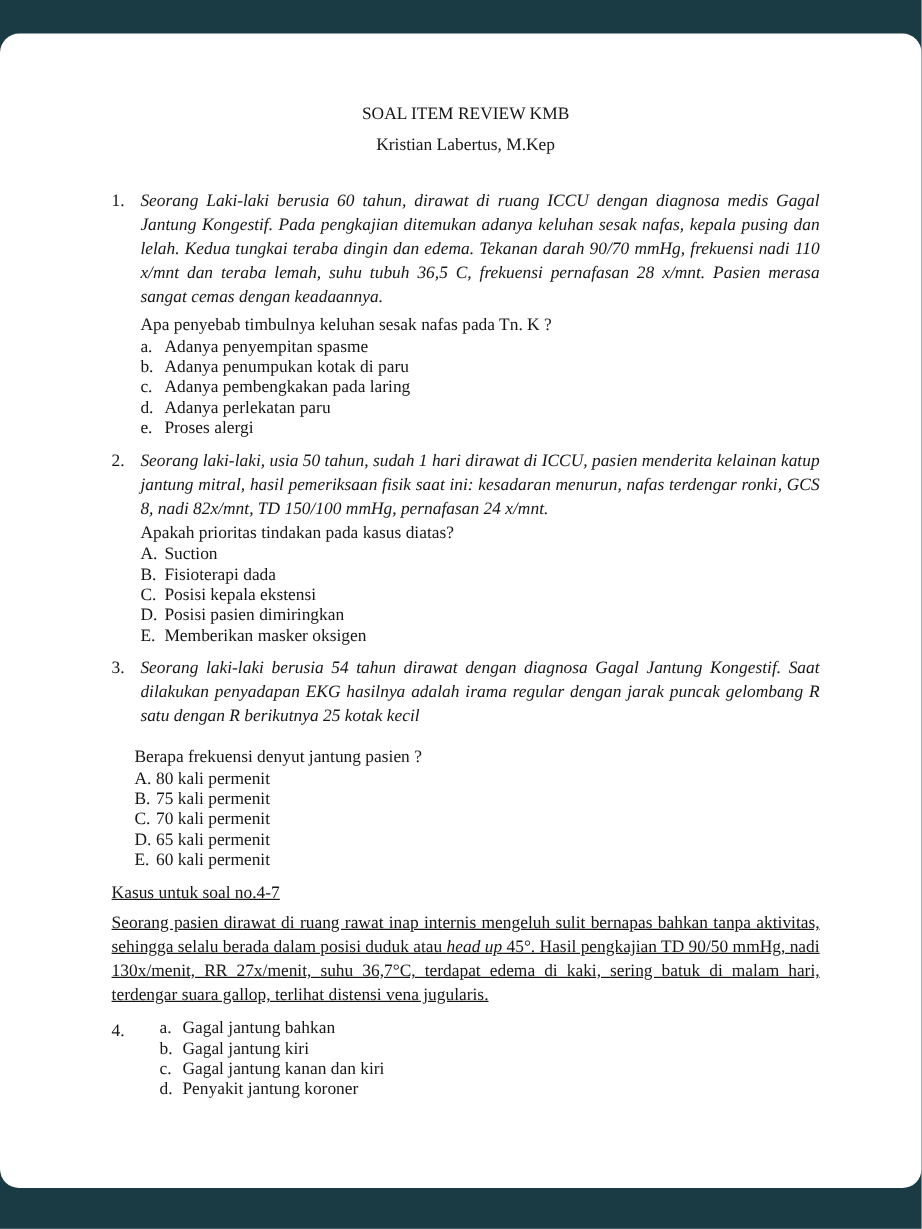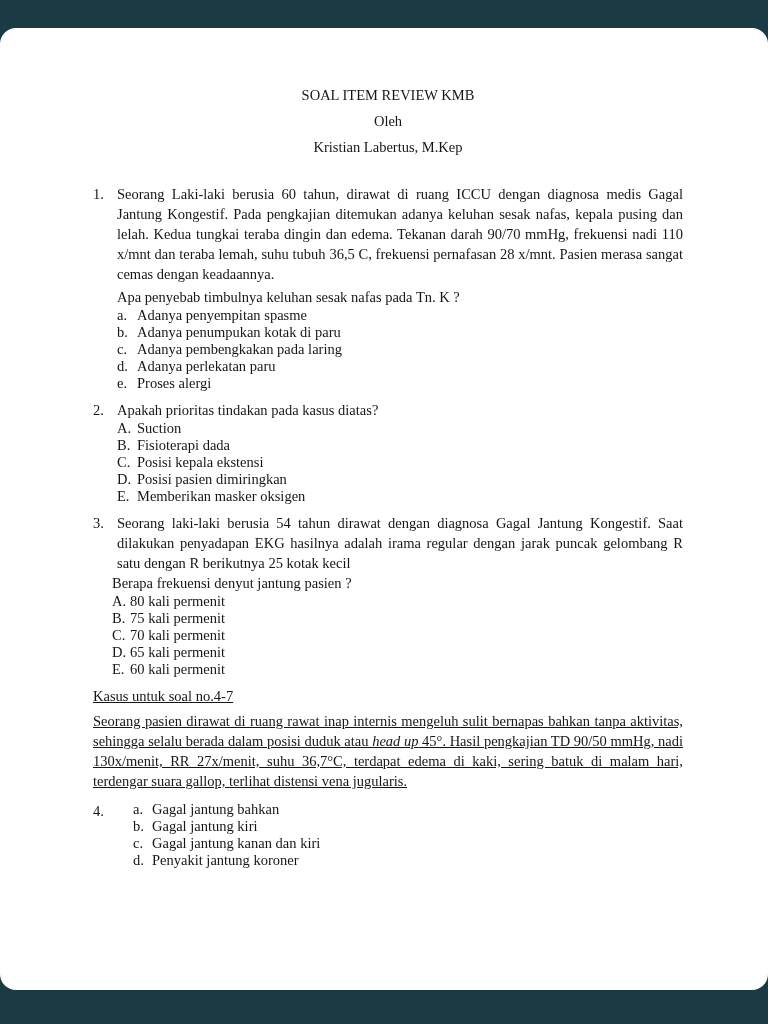--- a/index.html
+++ b/index.html
@@ -32,20 +32,21 @@
     grid-template-columns: 24px 1fr;
     margin-top: 8px;
   }
   .question:first-of-type { margin-top: 0; }
   .q-num { line-height: 20px; }
   .q-body { }
   .q-intro {
     text-align: justify;
     text-align-last: left;
     line-height: 20px;
+    font-style: italic;
   }
   .q-prompt {
     line-height: 20px;
     margin-top: 3px;
   }
   .opt {
     display: flex;
     line-height: 17px;
     align-items: baseline;
   }
@@ -67,21 +68,20 @@
   .italic { font-style: italic; }
 </style>
 </head>
 <body>
 
 <div class="paper">
   <div class="content">
 
     <div class="doc-header">
       <div>SOAL ITEM REVIEW KMB</div>
-      <div>Oleh</div>
       <div>Kristian Labertus, M.Kep</div>
     </div>
 
     <div class="question">
       <div class="q-num">1.</div>
       <div class="q-body">
         <p class="q-intro">Seorang Laki-laki berusia 60 tahun, dirawat di ruang ICCU dengan diagnosa medis Gagal Jantung Kongestif. Pada pengkajian ditemukan adanya keluhan sesak nafas, kepala pusing dan lelah. Kedua tungkai teraba dingin dan edema. Tekanan darah 90/70 mmHg, frekuensi nadi 110 x/mnt dan teraba lemah, suhu tubuh 36,5 C, frekuensi pernafasan 28 x/mnt. Pasien merasa sangat cemas dengan keadaannya.</p>
         <p class="q-prompt">Apa penyebab timbulnya keluhan sesak nafas pada Tn. K ?</p>
         <div class="opt">
           <span class="opt-letter">a.</span>
@@ -102,20 +102,21 @@
         <div class="opt">
           <span class="opt-letter">e.</span>
           <span class="opt-text">Proses alergi</span>
         </div>
       </div>
     </div>
 
     <div class="question">
       <div class="q-num">2.</div>
       <div class="q-body">
+        <p class="q-intro">Seorang laki-laki, usia 50 tahun, sudah 1 hari dirawat di ICCU, pasien menderita kelainan katup jantung mitral, hasil pemeriksaan fisik saat ini: kesadaran menurun, nafas terdengar ronki, GCS 8, nadi 82x/mnt, TD 150/100 mmHg, pernafasan 24 x/mnt.</p>
         <p class="q-prompt" style="margin-top:0">Apakah prioritas tindakan pada kasus diatas?</p>
         <div class="opt">
           <span class="opt-letter">A.</span>
           <span class="opt-text">Suction</span>
         </div>
         <div class="opt">
           <span class="opt-letter">B.</span>
           <span class="opt-text">Fisioterapi dada</span>
         </div>
         <div class="opt">
@@ -131,21 +132,21 @@
           <span class="opt-text">Memberikan masker oksigen</span>
         </div>
       </div>
     </div>
 
     <div class="question">
       <div class="q-num">3.</div>
       <div class="q-body">
         <p class="q-intro">Seorang laki-laki berusia 54 tahun  dirawat  dengan diagnosa Gagal Jantung Kongestif. Saat dilakukan penyadapan EKG hasilnya adalah irama regular dengan jarak puncak gelombang R satu dengan R berikutnya 25 kotak kecil</p>
         <div class="q3-shift">
-          <p class="q-prompt" style="margin-top:0">Berapa frekuensi denyut jantung pasien ?</p>
+          <p class="q-prompt" style="margin-top:14px">Berapa frekuensi denyut jantung pasien ?</p>
           <div class="opt tight">
             <span class="opt-letter">A.</span>
             <span class="opt-text">80 kali permenit</span>
           </div>
           <div class="opt tight">
             <span class="opt-letter">B.</span>
             <span class="opt-text">75 kali permenit</span>
           </div>
           <div class="opt tight">
             <span class="opt-letter">C.</span>

